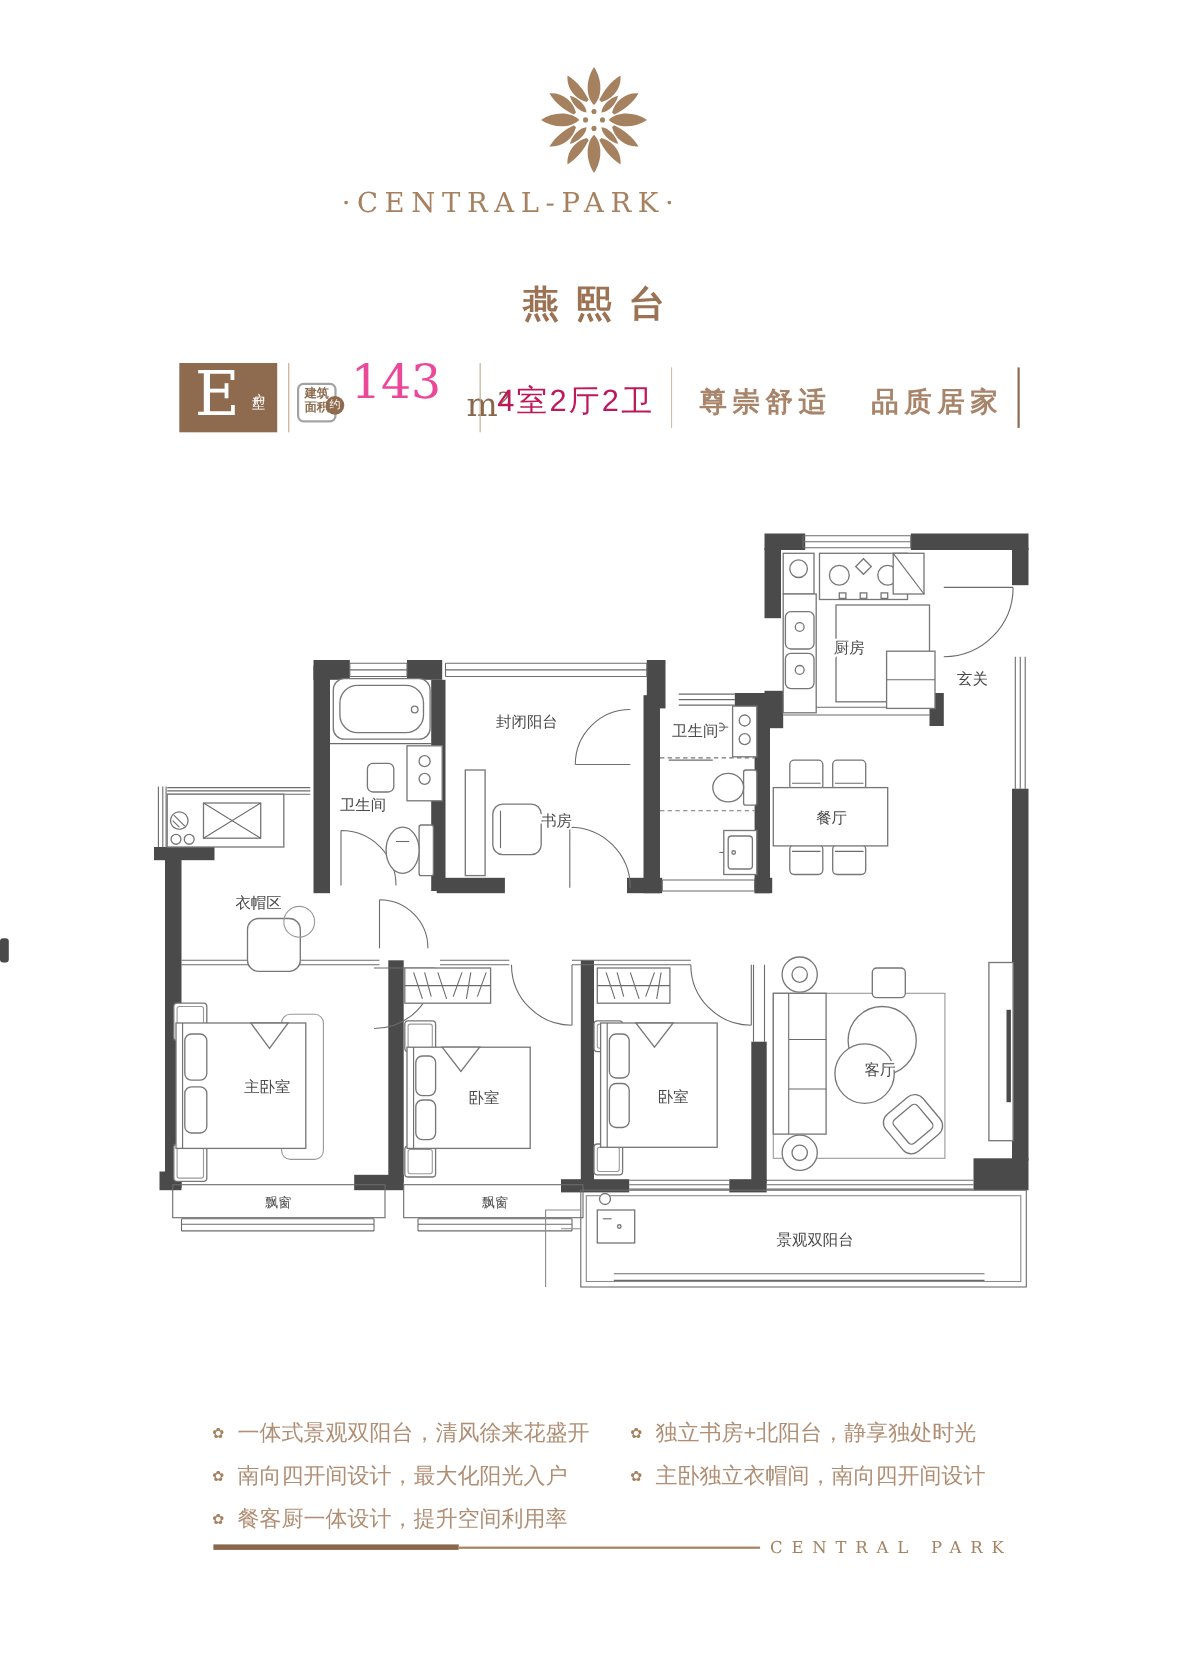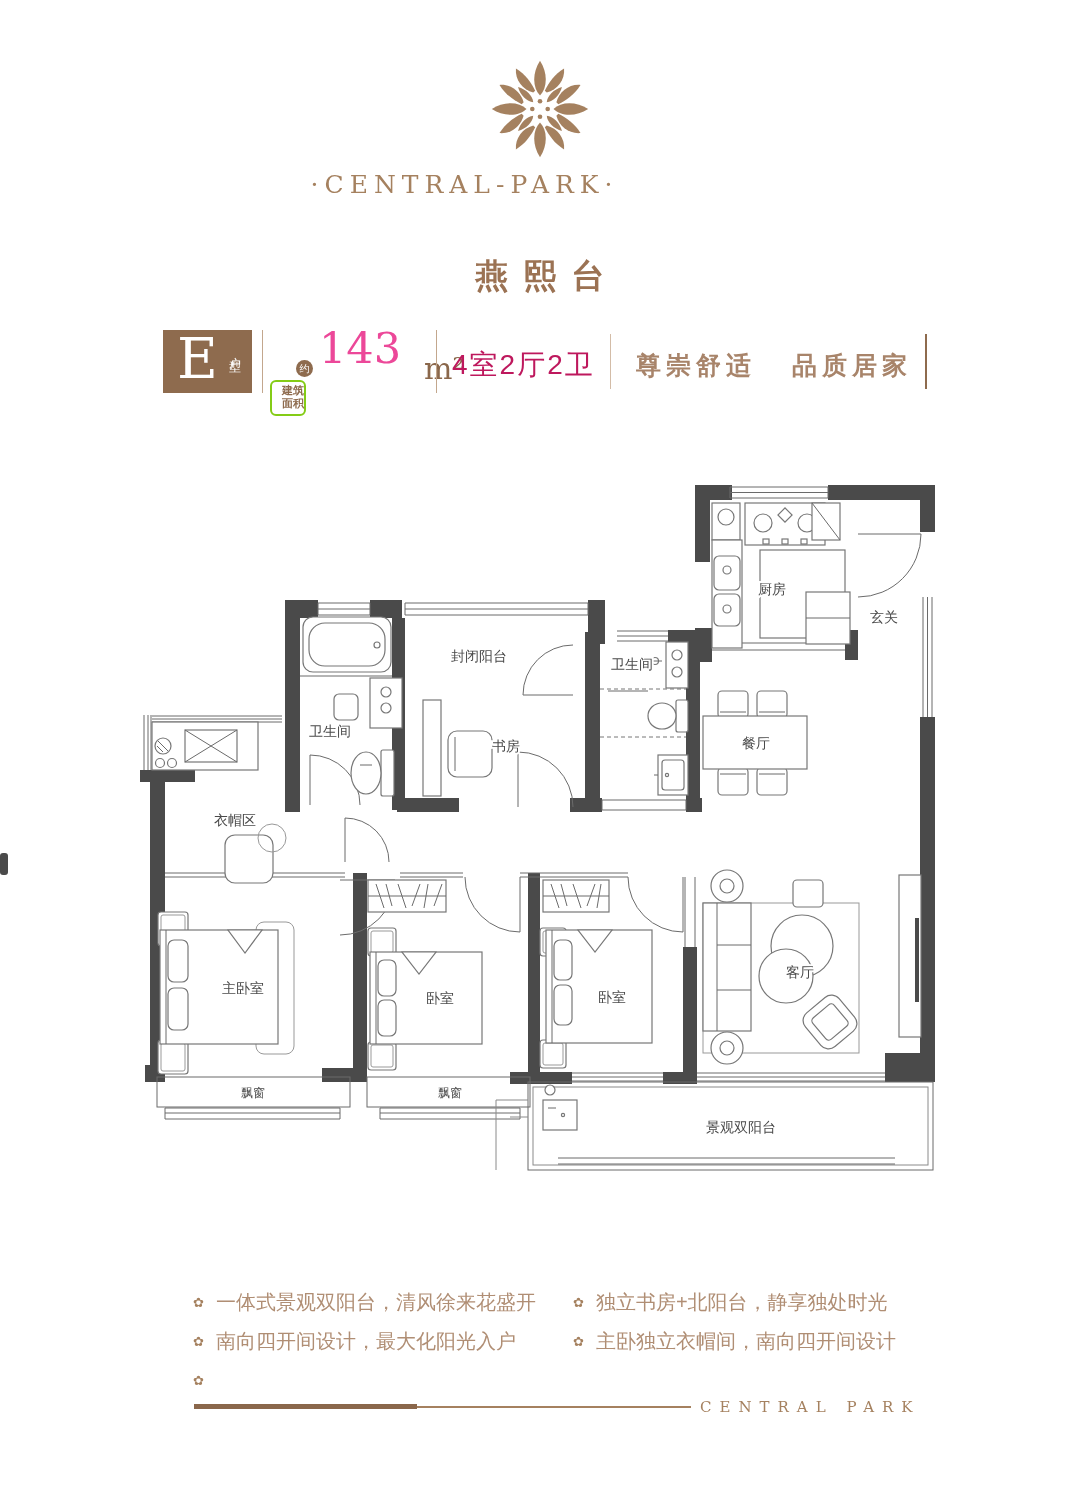--- a/index.html
+++ b/index.html
@@ -21,23 +21,23 @@
   #unit-box{left:163px;top:1px;width:89px;height:63px;background:#8e6b4e;}
   #unit-letter{position:absolute;left:14px;top:-4px;color:#fff;
     font-family:"DejaVu Serif","Liberation Serif",serif;font-size:56px;}
   #unit-label{position:absolute;right:9px;top:17px;color:#fff;font-size:12px;
     writing-mode:vertical-rl;letter-spacing:4px;}
   .vdiv{width:1px;background:#c3a78d;}
   #vdiv1{left:262px;top:1px;height:63px;}
   #vdiv2{left:436px;top:1px;height:63px;}
   #vdiv3{left:610px;top:5px;height:55px;background:#d3bca7;}
   #vdiv4{left:925px;top:5px;height:55px;width:2px;background:#8e6b4e;}
-  #area-badge{left:270px;top:19px;width:32px;height:30px;border:2px solid #84cc16;
+  #area-badge{left:270px;top:19px;width:32px;height:30px;border:2px solid #a3a3a3;
     border-radius:6px;color:#8e6b4e;font-size:11px;line-height:13px;
-    text-align:right;padding-top:2px;font-weight:bold;margin-top:32px;}
+    text-align:center;padding-top:2px;font-weight:bold;}
   #area-approx{left:296px;top:31px;width:17px;height:17px;border-radius:50%;
     background:#8e6b4e;color:#fff;font-size:10px;line-height:17px;text-align:center;}
   #area-value{left:319px;top:-6px;color:#ec4899;
     font-family:"DejaVu Serif","Liberation Serif",serif;font-size:43px;}
   #area-unit{left:424px;top:22px;color:#8a674b;
     font-family:"DejaVu Serif","Liberation Serif",serif;font-size:30px;}
   #layout-text{left:452px;top:17px;color:#be185d;font-size:28px;letter-spacing:2px;}
   #slogan{left:636px;top:20px;width:276px;display:flex;justify-content:space-between;
     color:#a8846a;font-size:25px;letter-spacing:5px;font-weight:bold;gap:32px;}
 
@@ -369,20 +369,21 @@
   <div class="feature-row">
     <span class="bullet">✿</span>
     <span>一体式景观双阳台，清风徐来花盛开</span>
   </div>
   <div class="feature-row">
     <span class="bullet">✿</span>
     <span>南向四开间设计，最大化阳光入户</span>
   </div>
   <div class="feature-row">
     <span class="bullet">✿</span>
+    <span>餐客厨一体设计，提升空间利用率</span>
   </div>
 </div>
 <div id="feature-col-2" class="abs feature-col">
   <div class="feature-row">
     <span class="bullet">✿</span>
     <span>独立书房+北阳台，静享独处时光</span>
   </div>
   <div class="feature-row">
     <span class="bullet">✿</span>
     <span>主卧独立衣帽间，南向四开间设计</span>

